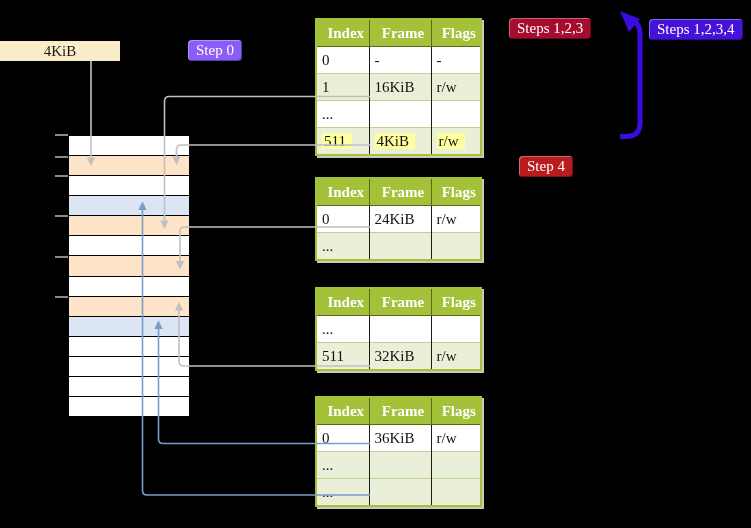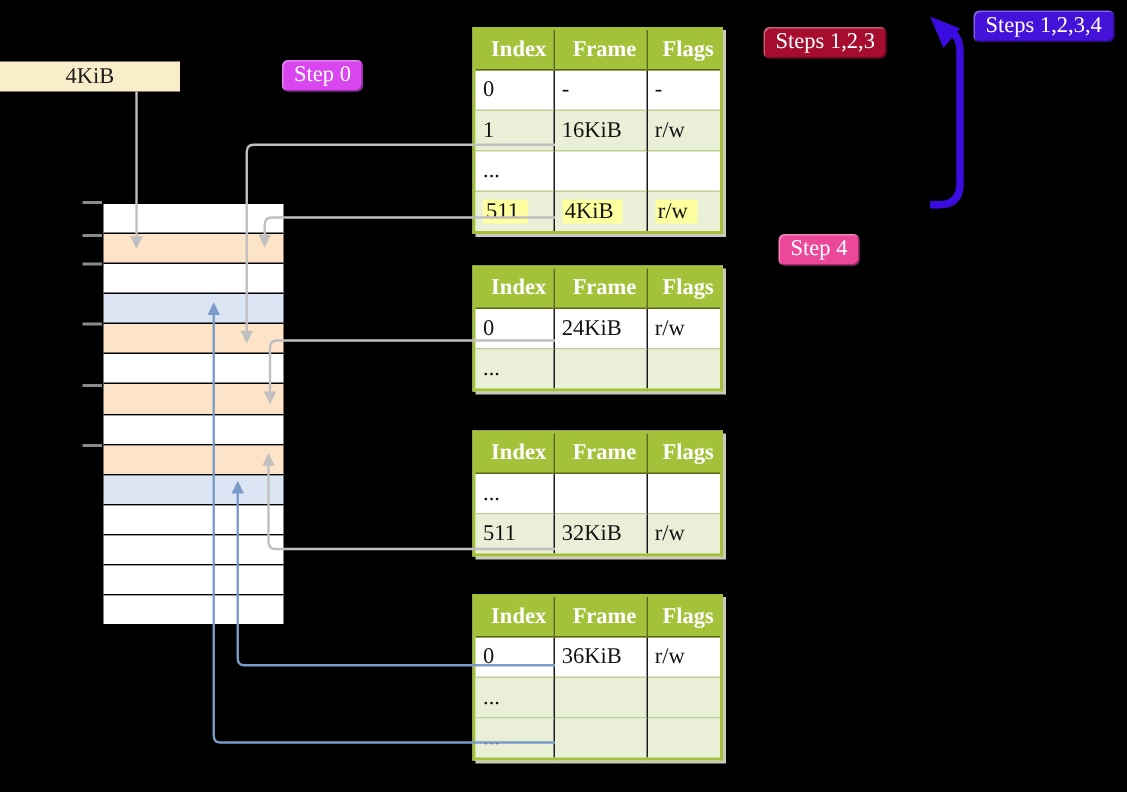--- a/index.html
+++ b/index.html
@@ -14,21 +14,21 @@
     background:#faeeca;color:#1a1a1a;font-size:15px;
     display:flex;align-items:center;justify-content:center;z-index:3;
   }
   .badge{
     position:absolute;z-index:4;color:#fff;font-size:15px;line-height:19px;
     padding:1px 8px;border-radius:4px;white-space:nowrap;
     box-shadow:inset 1px 1px 0 rgba(255,255,255,.35), inset -1px -1px 0 rgba(0,0,0,.35);
   }
   #badge-step0{left:188px;top:40px;}
   #badge-steps123{left:509px;top:18px;}
-  #badge-steps1234{left:649px;top:7px;}
+  #badge-steps1234{left:649px;top:19px;}
   #badge-step4{left:519px;top:156px;}
   
   .memory-stack{
     position:absolute;left:68px;top:135px;width:120px;height:280px;
     display:flex;flex-direction:column;border:1px solid #000;z-index:1;
   }
   .stack-row{flex:1;border-bottom:1px solid #000;}
   .stack-row:last-child{border-bottom:none;}
   .tick{position:absolute;left:55px;width:13px;height:2px;background:#8a8a8a;z-index:2;}
   
@@ -55,24 +55,24 @@
   .ptable tbody tr.shaded{background:#eaf0d8;}
   .hl{background:#feff9e;padding:0 6px 0 2px;}
   
   #connector-layer{position:absolute;left:0;top:0;z-index:5;pointer-events:none;}
 </style>
 </head>
 <body>
 
 <div class="frame-label">4KiB</div>
 
-<div class="badge" id="badge-step0" style="background-color: #d946ef;">Step 0</div>
+<div class="badge" id="badge-step0" style="background-color: #8b5cf6;">Step 0</div>
 <div class="badge" id="badge-steps123" style="background-color: rgb(165, 12, 46);">Steps 1,2,3</div>
 <div class="badge" id="badge-steps1234" style="background-color: rgb(68, 18, 216);">Steps 1,2,3,4</div>
-<div class="badge" id="badge-step4" style="background-color: #ec4899;">Step 4</div>
+<div class="badge" id="badge-step4" style="background-color: #b91c1c;">Step 4</div>
 
 <div class="memory-stack">
     <div class="stack-row" style="background: rgb(255, 255, 255);"></div>
     <div class="stack-row" style="background: rgb(253, 227, 200);"></div>
     <div class="stack-row" style="background: rgb(255, 255, 255);"></div>
     <div class="stack-row" style="background: rgb(219, 229, 244);"></div>
     <div class="stack-row" style="background: rgb(253, 227, 200);"></div>
     <div class="stack-row" style="background: rgb(255, 255, 255);"></div>
     <div class="stack-row" style="background: rgb(253, 227, 200);"></div>
     <div class="stack-row" style="background: rgb(255, 255, 255);"></div>

